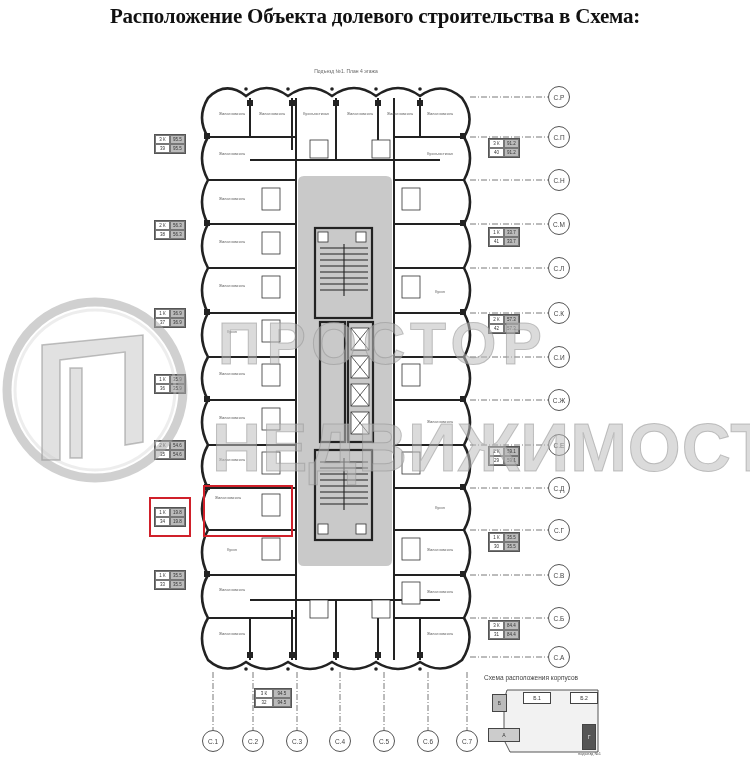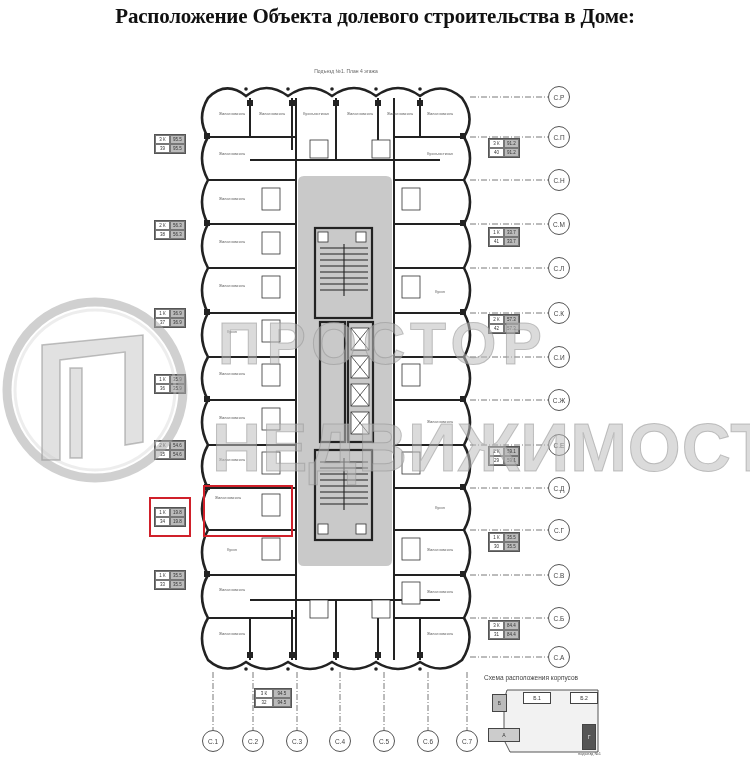--- a/index.html
+++ b/index.html
@@ -41,21 +41,21 @@
   }
   .scheme-block {
     position: absolute; border: 1px solid #444; box-sizing: border-box; font-family: "Liberation Sans", sans-serif;
     font-size: 5px; color: #333; display: flex; align-items: center; justify-content: center;
   }
   .scheme-note { position: absolute; left: 578px; top: 751px; font-family: "Liberation Sans", sans-serif; font-size: 4px; color: #555; }
 </style>
 </head>
 <body>
 
-<div class="page-title">Расположение Объекта долевого строительства в Доме:</div>
+<div class="page-title">Расположение Объекта долевого строительства в Схема:</div>
 
 <div class="plan-caption">Подъезд №1. План 4 этажа</div>
 
 <svg class="plan" viewBox="0 0 750 768" width="750" height="768">
   <defs>
     <pattern id="hatch" width="3" height="3" patternUnits="userSpaceOnUse">
       <rect width="3" height="3" fill="#fff"></rect>
       <line x1="0" y1="1.5" x2="3" y2="1.5" stroke="#222" stroke-width="1"></line>
     </pattern>
   </defs>

